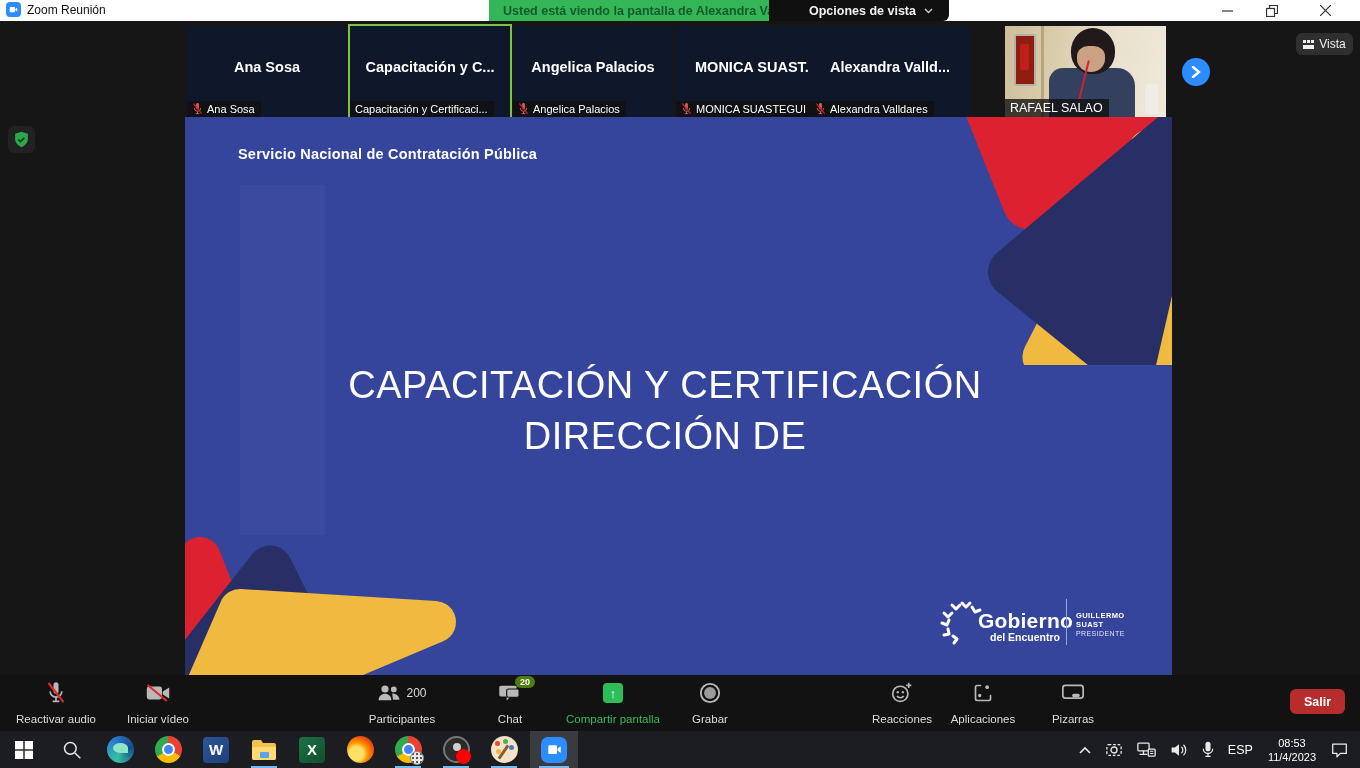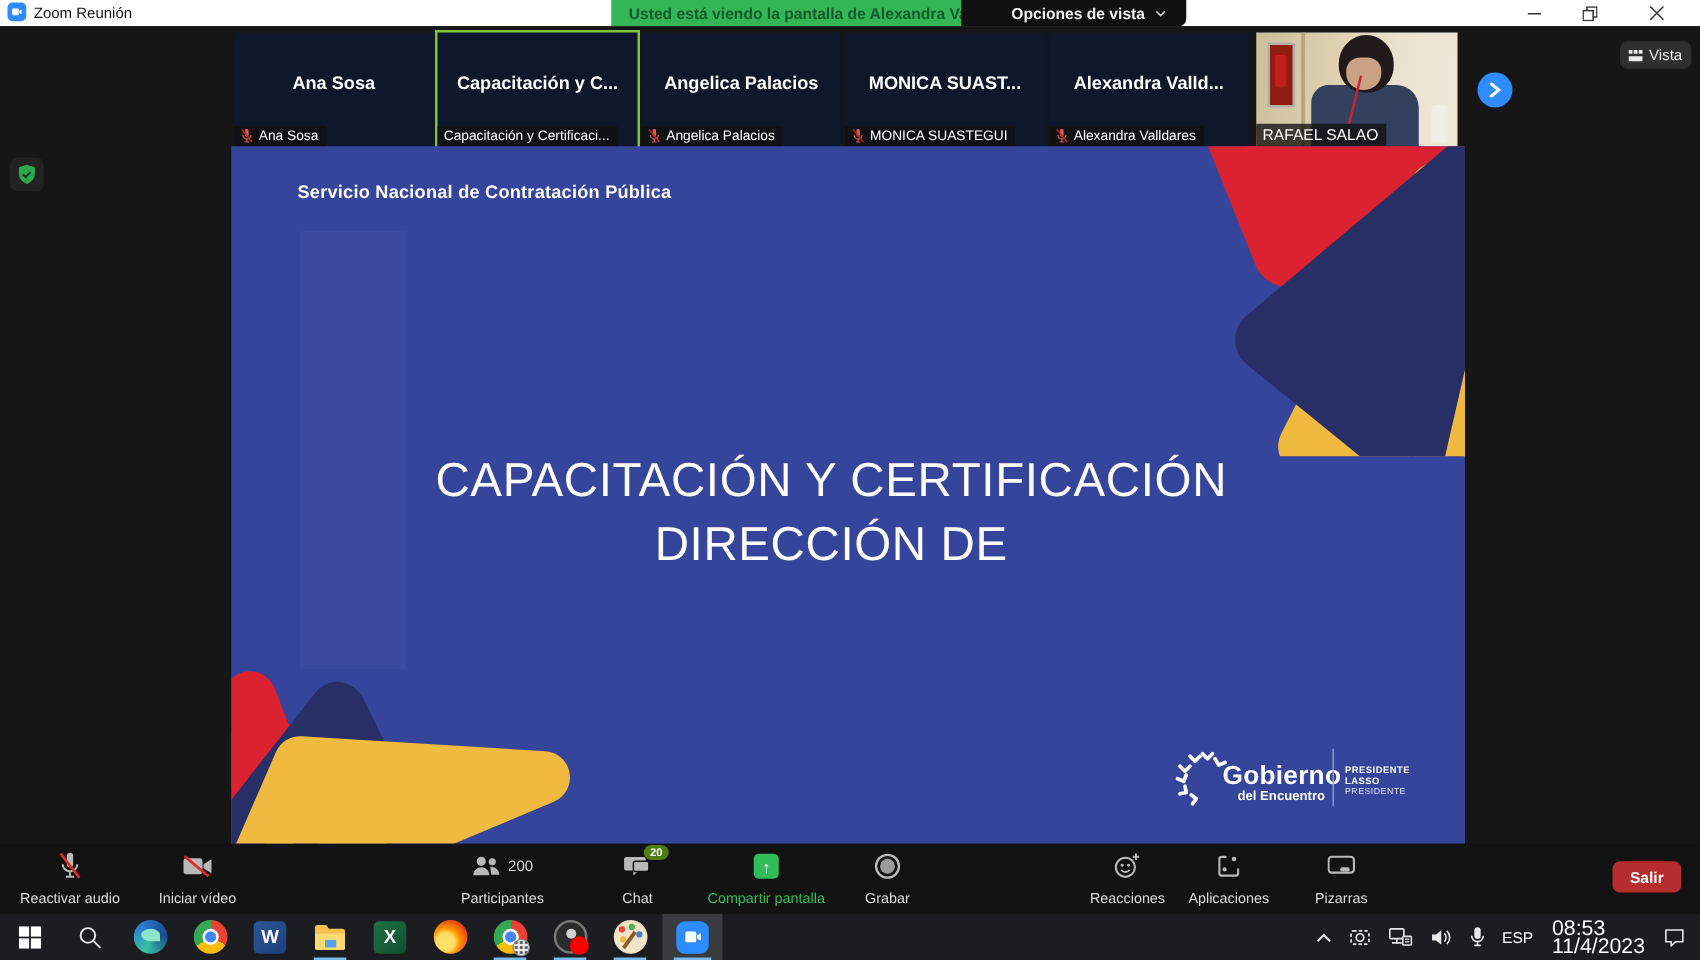--- a/index.html
+++ b/index.html
@@ -76,21 +76,21 @@
 
   
   #taskbar { left:0; top:731px; width:1360px; height:37px; background:#1c1d20; display:flex; align-items:stretch; }
   .tb-cell { position:absolute; top:0; width:44px; height:37px; display:flex; align-items:center; justify-content:center; }
   .tb-cell.open:after { content:""; position:absolute; bottom:0; left:9px; right:9px; height:2.5px; background:#76b9ed; }
   .tb-cell.active-app { background:#3a3b3e; }
   .sq-ico { width:26px; height:26px; border-radius:4px; display:flex; align-items:center; justify-content:center; color:#fff; font-weight:bold; font-size:15px; }
   .circle-ico { width:27px; height:27px; border-radius:50%; }
   #tray { position:absolute; right:0; top:0; height:37px; display:flex; align-items:center; color:#fff; }
   .tray-item { display:flex; align-items:center; justify-content:center; height:37px; padding:0 7px; }
-  #clock { display:flex; flex-direction:column; align-items:flex-start; justify-content:center; font-size:17px; line-height:14px; padding:0 8px; }
+  #clock { display:flex; flex-direction:column; align-items:center; justify-content:center; font-size:11px; line-height:14px; padding:0 8px; }
 </style>
 </head>
 <body>
 
 <div id="titlebar" class="abs">
   <div id="app-title" class="abs">
     <span class="zoom-logo">
       <svg viewBox="0 0 24 24">
           <path fill="#fff" d="M2 7a2 2 0 012-2h10a2 2 0 012 2v10a2 2 0 01-2 2H4a2 2 0 01-2-2zM17 10l5-3v10l-5-3z"></path>
         </svg>
@@ -175,21 +175,21 @@
   <div class="tile-label">
     <svg class="mic-s" viewBox="0 0 24 26">
         <path fill="#e25b5b" d="M9 3a3 3 0 016 0v8a3 3 0 01-6 0z"></path>
         <path d="M5 11a7 7 0 0014 0M12 18v5M8 23h8" stroke="#e25b5b" stroke-width="2" fill="none"></path>
         <line x1="3" y1="1" x2="21" y2="23" stroke="#c22" stroke-width="2.6"></line>
       </svg>
     <span>MONICA SUASTEGUI</span>
   </div>
 </div>
 
-<div class="tile abs" style="left:839px">
+<div class="tile abs" style="left:810px">
   <div class="tile-name">Alexandra  Valld...</div>
   <div class="tile-label">
     <svg class="mic-s" viewBox="0 0 24 26">
         <path fill="#e25b5b" d="M9 3a3 3 0 016 0v8a3 3 0 01-6 0z"></path>
         <path d="M5 11a7 7 0 0014 0M12 18v5M8 23h8" stroke="#e25b5b" stroke-width="2" fill="none"></path>
         <line x1="3" y1="1" x2="21" y2="23" stroke="#c22" stroke-width="2.6"></line>
       </svg>
     <span>Alexandra Valldares</span>
   </div>
 </div>
@@ -250,21 +250,21 @@
         <path d="M34 8 l3 5 5-2"></path>
         <path d="M4 24 l5 2 2-5"></path>
         <path d="M6 36 l5 -1 -1 -5"></path>
         <path d="M16 44 l3 -4 -4 -3"></path>
       </g>
     </svg>
     <div id="gob-word">Gobierno</div>
     <div id="gob-sub">del Encuentro</div>
     <div id="gob-div"></div>
     <div id="gob-right">
-      <div>PRESIDENTE LASSO</div>
+      <div>GUILLERMO SUAST</div>
       <div class="sub">PRESIDENTE</div>
     </div>
   </div>
 </div>
 
 <div id="zoom-toolbar" class="abs">
 
   <div class="tb-item" style="left:8px; width:96px">
     <span class="tb-ico">
       <svg width="20" height="22" viewBox="0 0 24 26">

